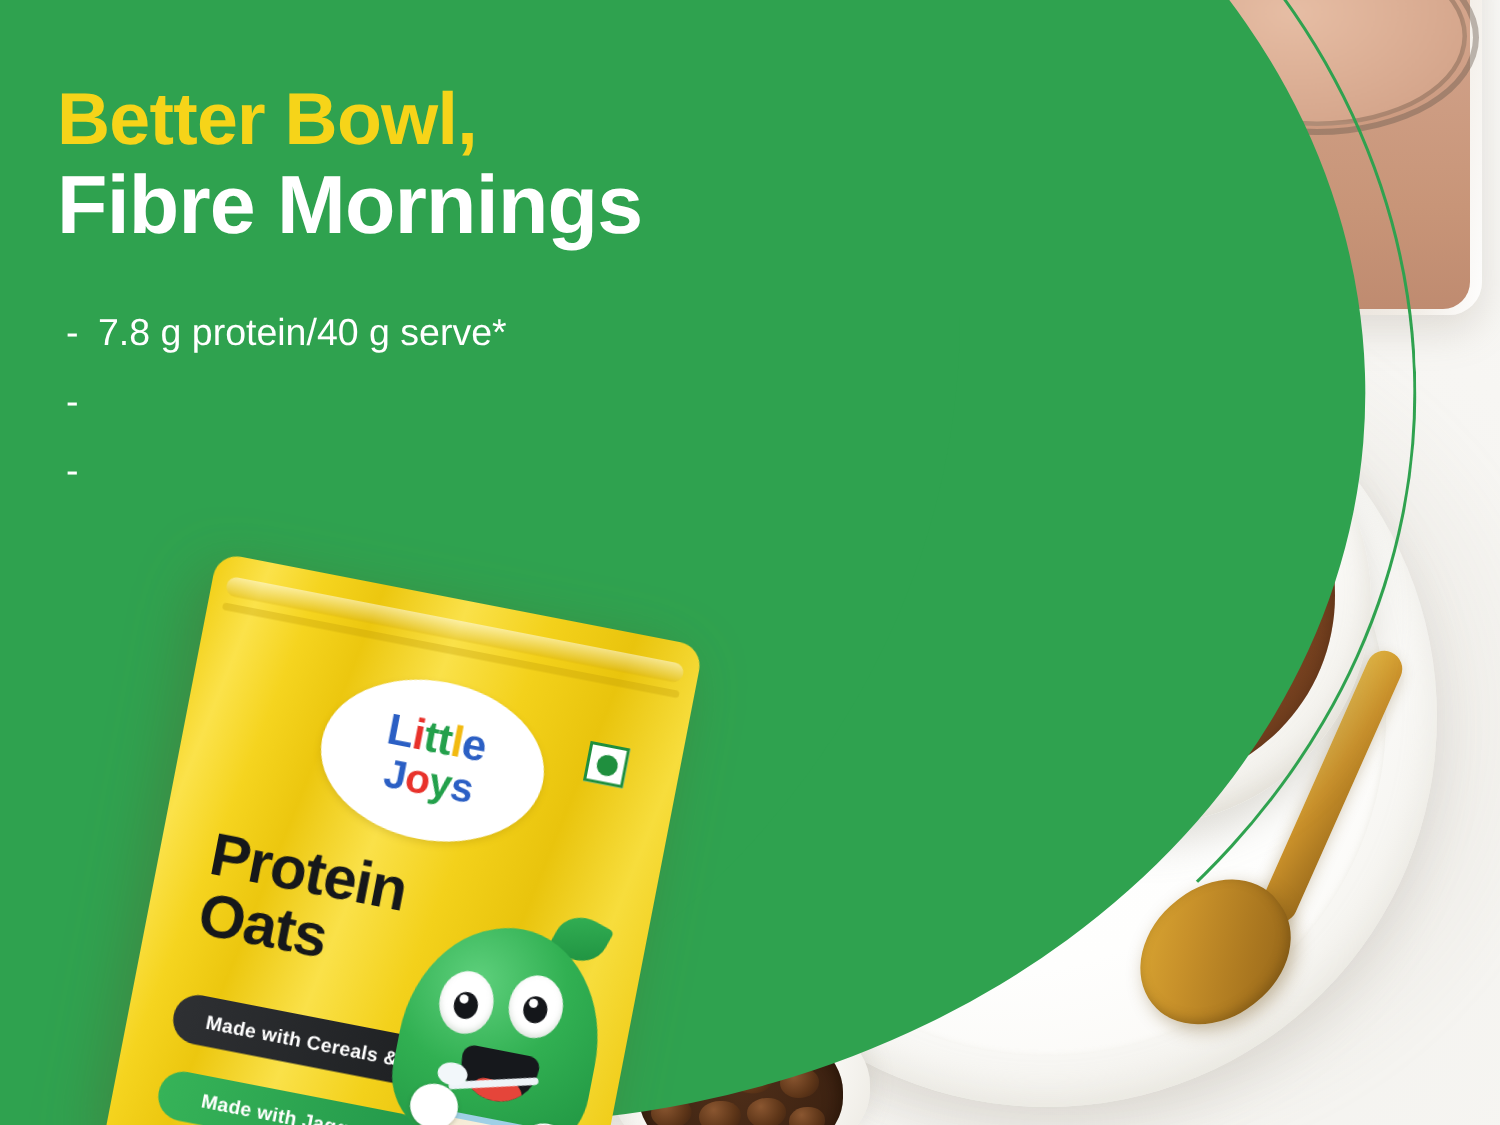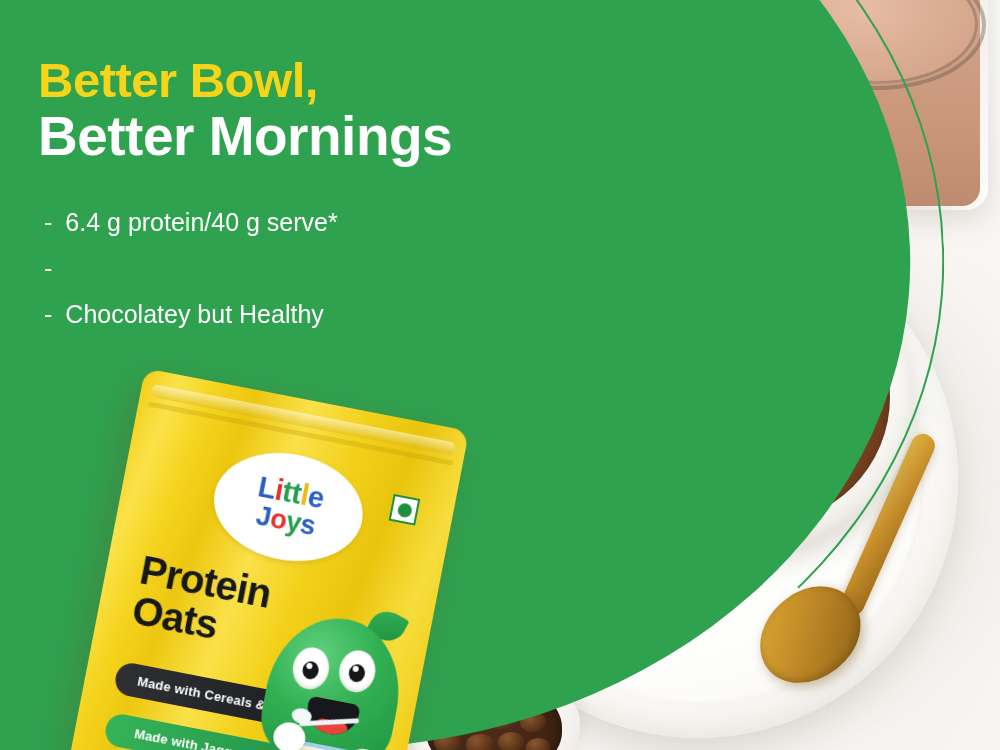--- a/index.html
+++ b/index.html
@@ -307,33 +307,32 @@
 
   </div>
 
   <div class="green-panel"></div>
   <div class="green-mask"></div>
   <div class="accent-arc"></div>
 
   <div class="copy">
     <h1 class="headline">
       <span class="hl-1">Better Bowl,</span>
-      <span class="hl-2">Better Mornings</span>
+      <span class="hl-2">Fibre Mornings</span>
     </h1>
     <ul class="bullets">
       <li>
         <span class="dash">-</span>
-        <span>6.4 g protein/40 g serve*</span>
+        <span>7.8 g protein/40 g serve*</span>
       </li>
       <li>
         <span class="dash">-</span>
       </li>
       <li>
         <span class="dash">-</span>
-        <span>Chocolatey but Healthy</span>
       </li>
     </ul>
   </div>
 
   <div class="packet">
     <div class="packet-body"></div>
     <div class="zipper"></div>
     <div class="zipper2"></div>
 
     <div class="logo-oval">

